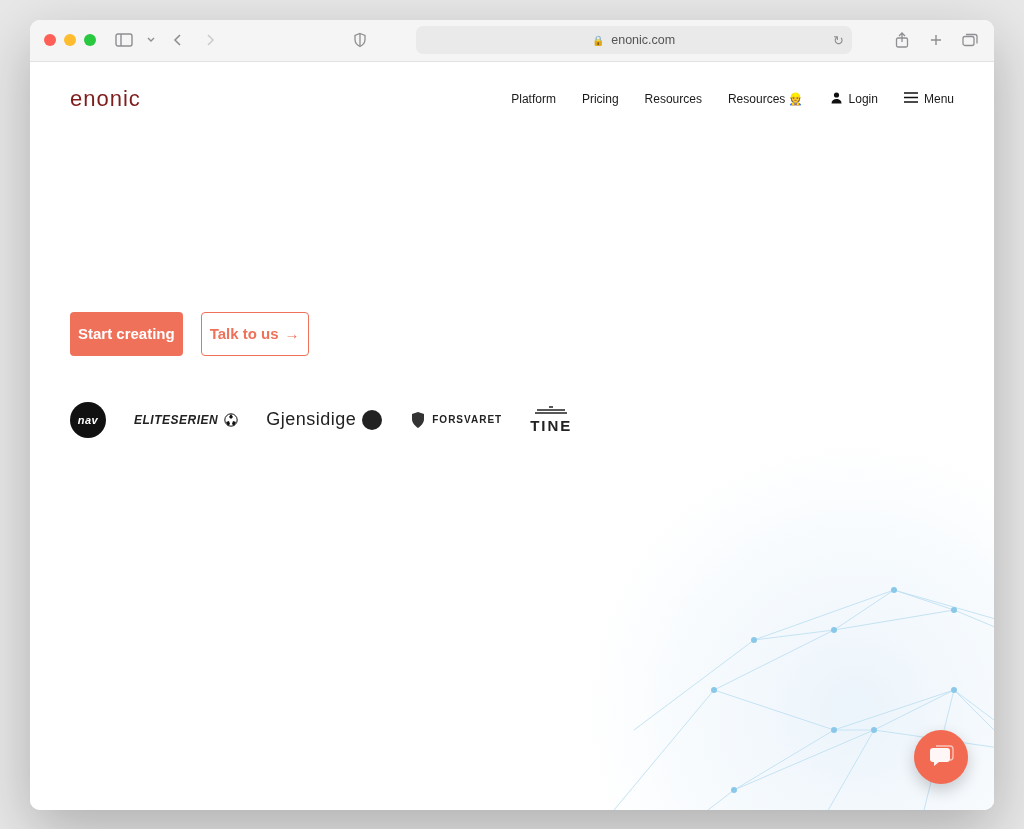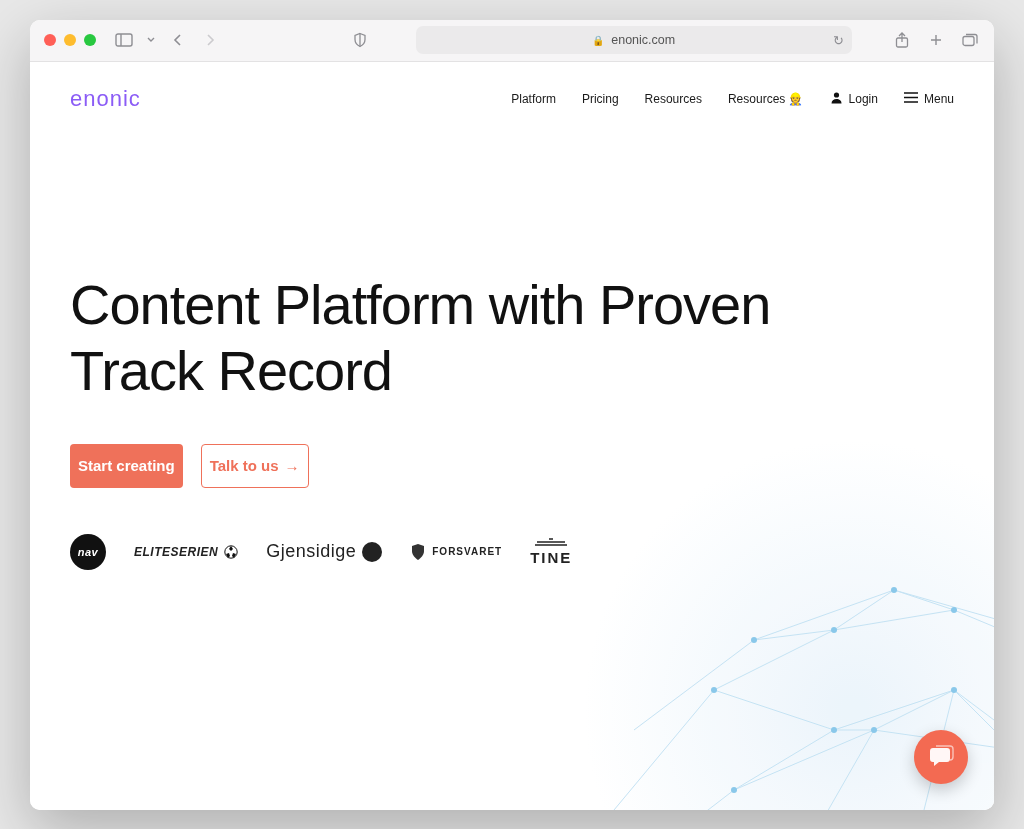--- a/index.html
+++ b/index.html
@@ -94,21 +94,21 @@
   }
 
   .site-header {
     display: flex;
     align-items: center;
     padding: 24px 40px 10px 40px;
   }
   .logo {
     font-size: 22px;
     letter-spacing: 1px;
-    color: #8b5cf6;
+    color: #7f1d1d;
     font-weight: 300;
     font-family: "Helvetica Neue", Arial, sans-serif;
   }
   .nav {
     margin-left: auto;
     display: flex;
     align-items: center;
     gap: 26px;
     font-size: 12px;
     color: #1a1a1a;
@@ -302,21 +302,20 @@
             <svg width="14" height="11" viewBox="0 0 14 11" fill="none" stroke="#111" stroke-width="1.6">
                 <path d="M0 1h14M0 5.5h14M0 10h14"></path>
               </svg>
           </span>
           <span>Menu</span>
         </span>
       </nav>
     </div>
 
     <section class="hero">
-      <h1 class="headline">Content Platform with Proven Track Record</h1>
 
       <div class="cta-row">
         <button class="btn btn-primary">Start creating</button>
         <button class="btn btn-outline">
           <span>Talk to us</span>
           <span>→</span>
         </button>
       </div>
 
       <div class="logos-row">

